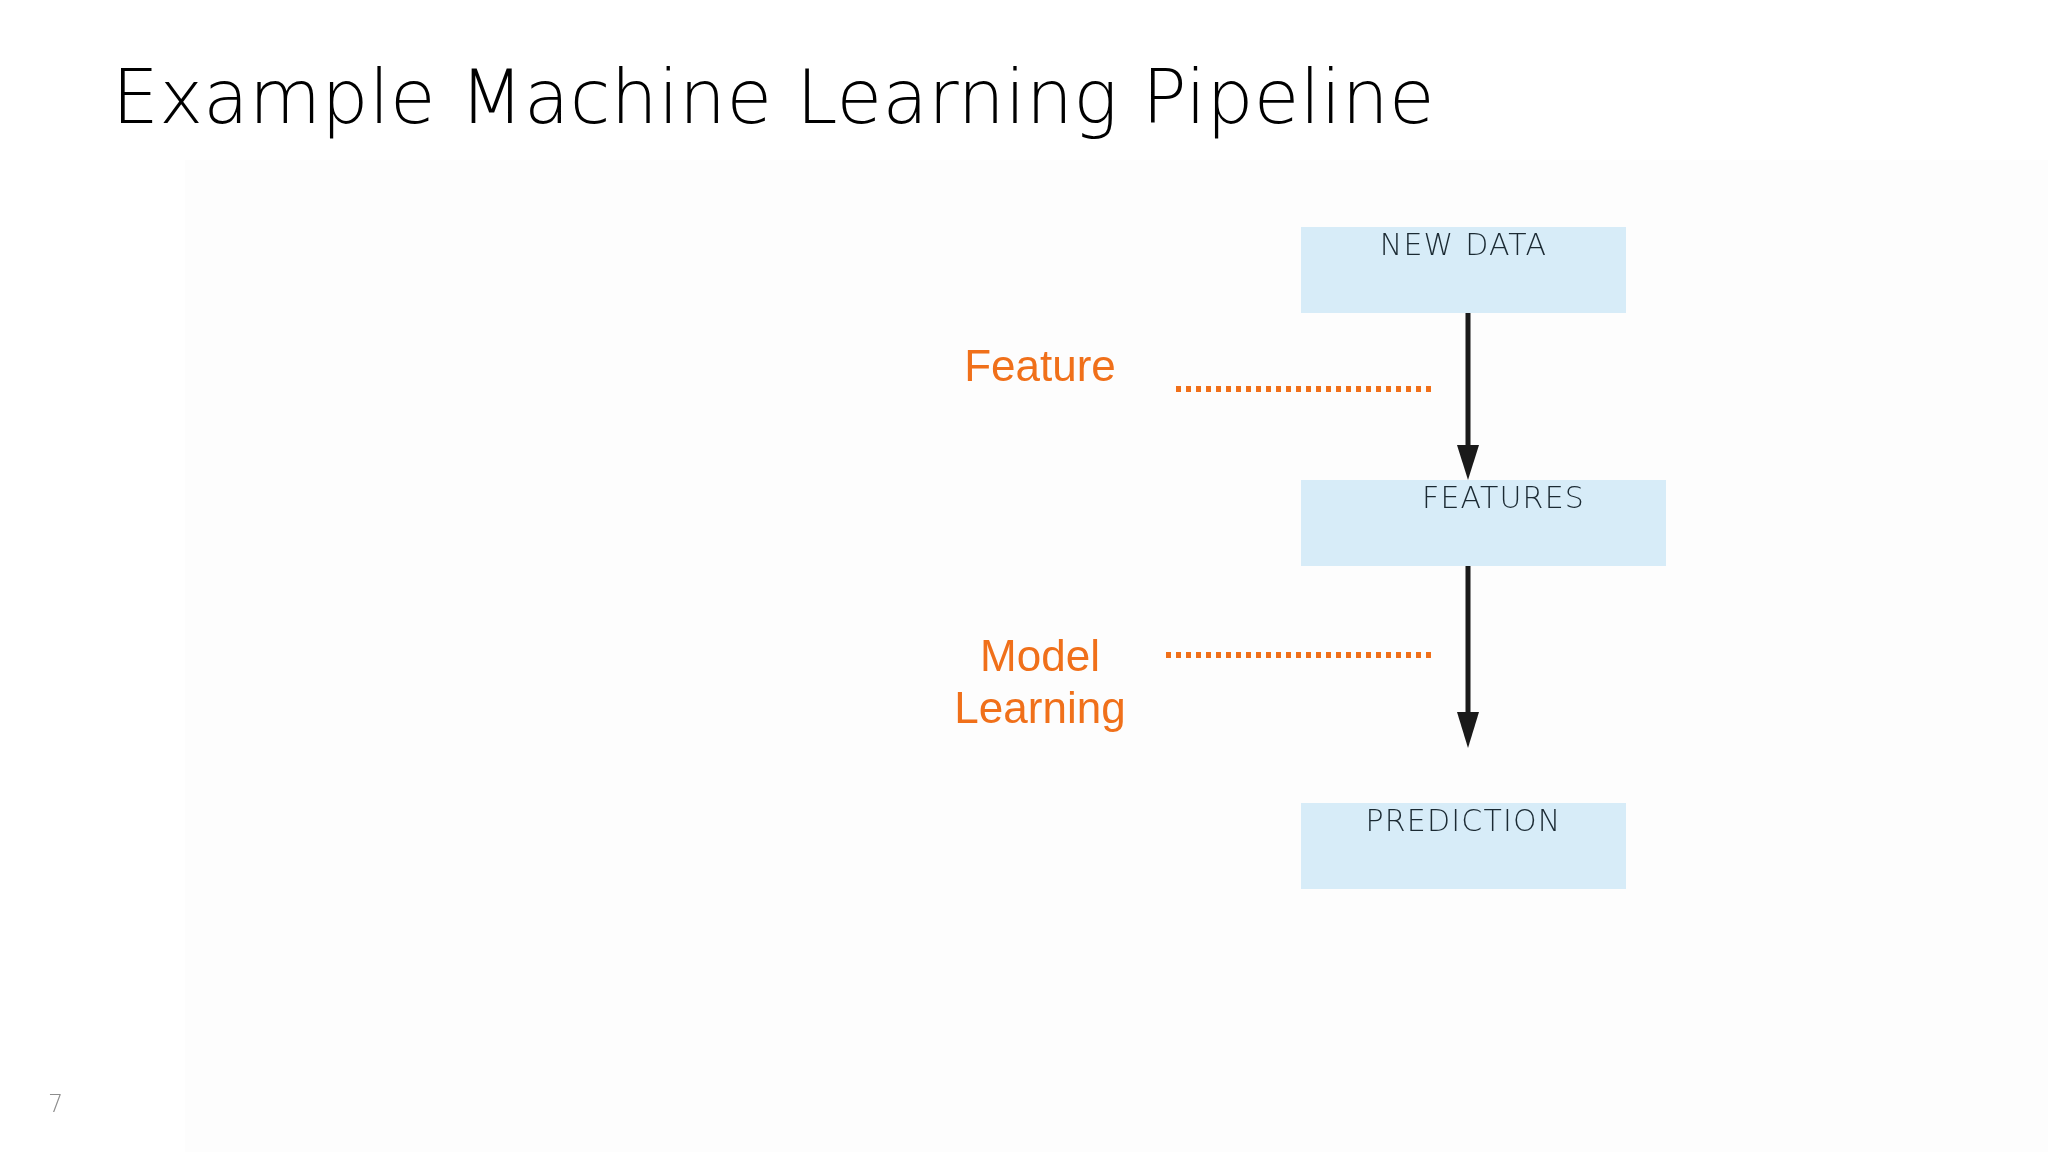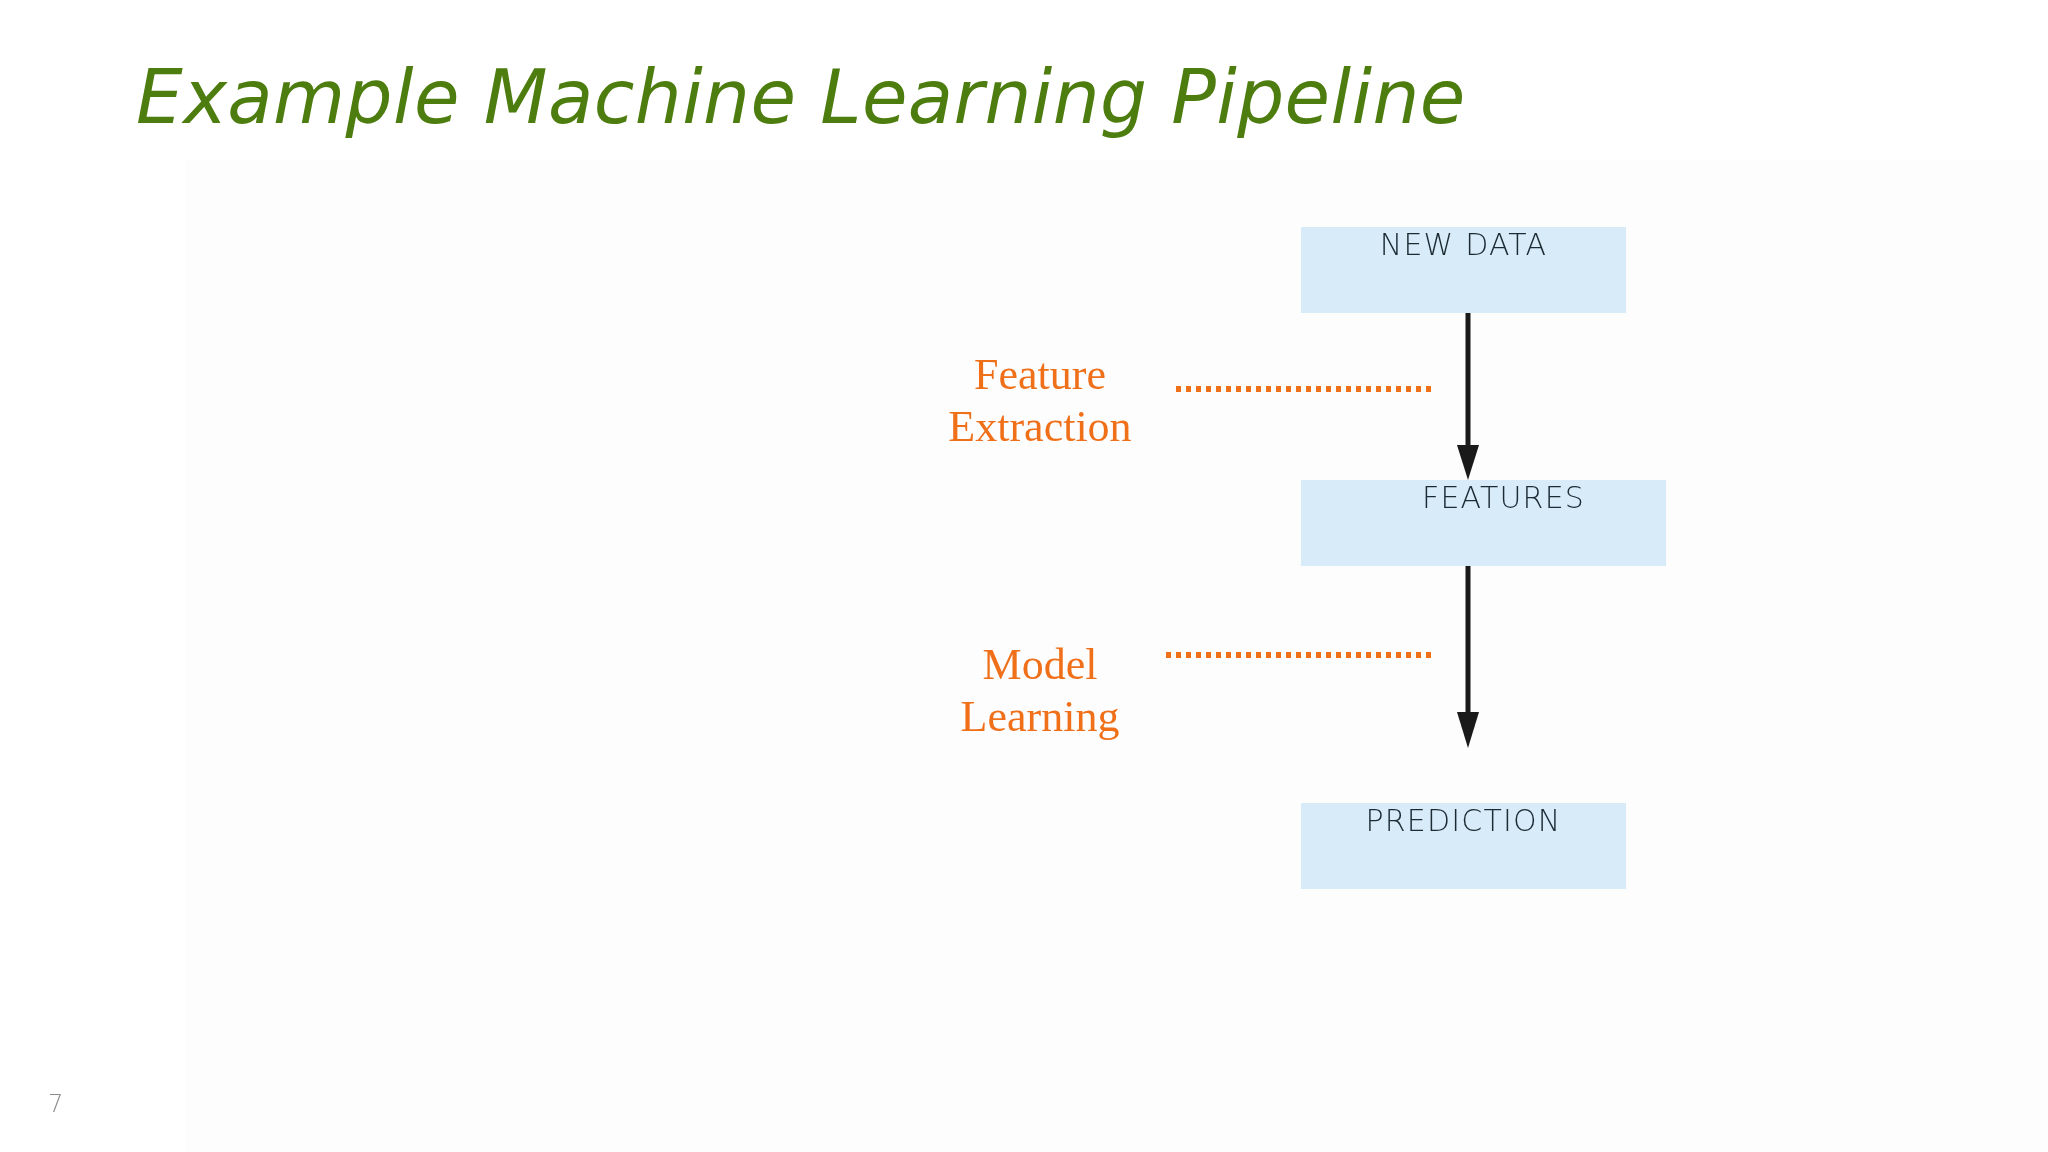--- a/index.html
+++ b/index.html
@@ -21,31 +21,30 @@
   .bg-panel {
     position: absolute;
     left: 185px;
     top: 160px;
     width: 1863px;
     height: 992px;
     background: #fdfdfd;
   }
   .slide-title {
     position: absolute;
-    left: 136px;
+    left: 112px;
     top: 57px;
     width: 1600px;
     font-family: "DejaVu Sans", sans-serif;
     font-size: 74px;
     font-weight: 300;
     letter-spacing: 0.4px;
     line-height: 1.1;
-    color: #4d7c0f;
+    color: #000000;
     white-space: nowrap;
-    font-style: italic;
   }
   
   .node-box {
     position: absolute;
     left: 1301px;
     width: 325px;
     height: 86px;
     background: #d7ecf8;
     display: flex;
     align-items: flex-start;
@@ -71,26 +70,25 @@
   }
   #arrow-1 { top: 313px; height: 167px; }
   #arrow-2 { top: 566px; height: 182px; }
   .arrow svg { display: block; width: 100%; height: 100%; }
 
   
   .stage-label {
     position: absolute;
     width: 330px;
     text-align: center;
-    font-family: Liberation Serif, serif;
+    font-family: Liberation Sans, sans-serif;
     font-size: 44px;
     font-weight: 300;
     line-height: 1.18;
     color: #f0701a;
-    margin-top: 9px;
   }
   #stage-feature-extraction { left: 875px; top: 340px; }
   #stage-model-scoring      { left: 875px; top: 630px; }
   .stage-line { display: block; }
 
   
   .dotted-connector {
     position: absolute;
     height: 6px;
     background-image: linear-gradient(to right, #f0701a 0 5px, rgba(0,0,0,0) 5px 10px);
@@ -140,21 +138,20 @@
 
   <div class="arrow" id="arrow-2">
     <svg viewBox="0 0 32 182" preserveAspectRatio="none" aria-hidden="true">
       <rect x="13.5" y="0" width="5" height="152" fill="#1a1a1a"></rect>
       <polygon points="16,182 5,146 27,146" fill="#1a1a1a"></polygon>
     </svg>
   </div>
 
   <div class="stage-label" id="stage-feature-extraction">
     <span class="stage-line">Feature</span>
-    <span class="stage-line">Extraction</span>
   </div>
 
   <div class="stage-label" id="stage-model-scoring">
     <span class="stage-line">Model</span>
     <span class="stage-line">Learning</span>
   </div>
 
   <div class="dotted-connector" id="dotted-1"></div>
   <div class="dotted-connector" id="dotted-2"></div>
 

